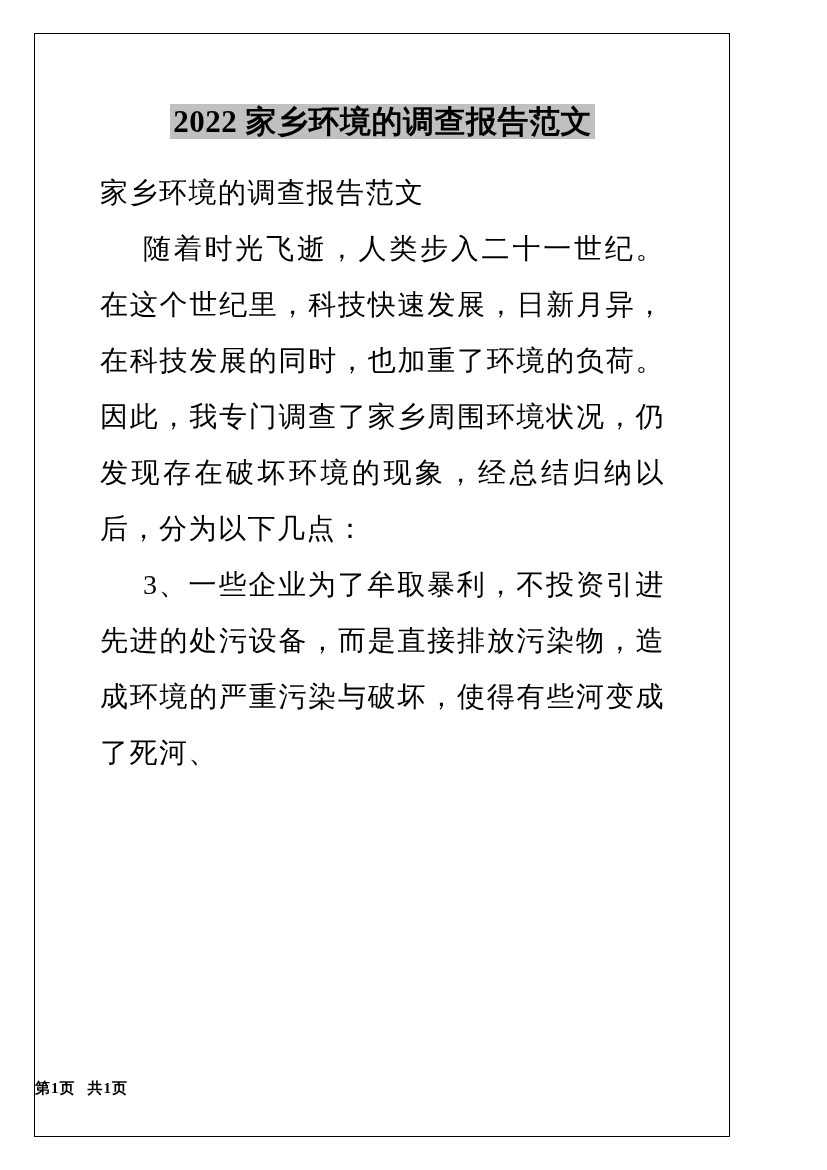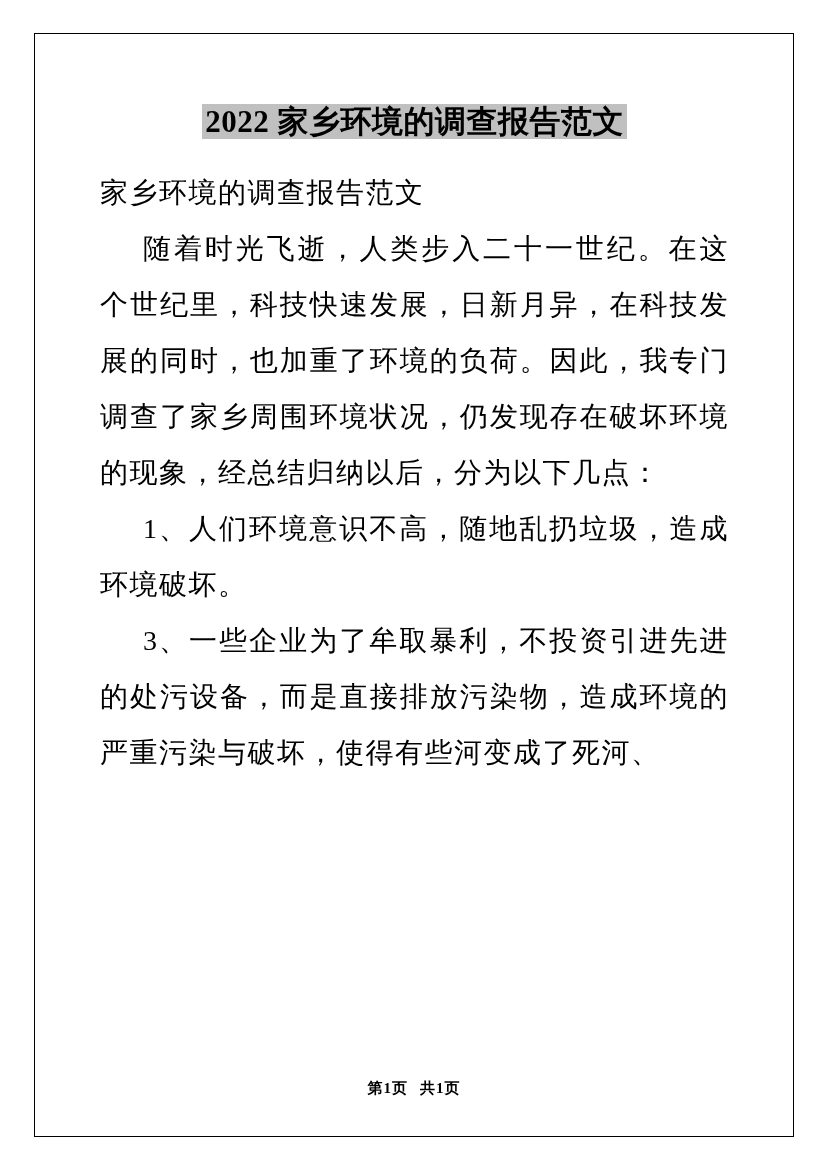--- a/index.html
+++ b/index.html
@@ -11,21 +11,21 @@
     width: 827px;
     height: 1170px;
     position: relative;
     font-family: "Liberation Serif", serif;
     color: #000000;
   }
   .page-frame {
     position: absolute;
     left: 34px;
     top: 33px;
-    width: 760px;
+    width: 696px;
     height: 1104px;
     border: 1.5px solid #000000;
     box-sizing: border-box;
     background: #ffffff;
   }
   .content {
     padding: 0 64px 0 65px;
   }
   .doc-title {
     margin: 65px 0 0 0;
@@ -54,21 +54,21 @@
     text-indent: 43px;
   }
   .spacer-before {
     margin-top: 56px;
   }
   .footer {
     position: absolute;
     left: 0;
     right: 0;
     bottom: 38px;
-    text-align: center;
+    text-align: left;
     font-size: 15px;
     font-weight: bold;
     letter-spacing: 1px;
   }
   .footer .sep {
     display: inline-block;
     width: 12px;
   }
 </style>
 </head>
@@ -78,21 +78,20 @@
   <div class="content">
 
     <h1 class="doc-title"><span class="hl">2022 家乡环境的调查报告范文</span></h1>
 
     <p class="par subtitle">家乡环境的调查报告范文</p>
 
 
 
     <p class="par indent">随着时光飞逝，人类步入二十一世纪。在这个世纪里，科技快速发展，日新月异，在科技发展的同时，也加重了环境的负荷。因此，我专门调查了家乡周围环境状况，仍发现存在破坏环境的现象，经总结归纳以后，分为以下几点：</p>
 
-    <p class="par indent">1、人们环境意识不高，随地乱扔垃圾，造成环境破坏。</p>
 
 
     <p class="par indent">3、一些企业为了牟取暴利，不投资引进先进的处污设备，而是直接排放污染物，造成环境的严重污染与破坏，使得有些河变成了死河、</p>
 
   </div>
 
   <div class="footer"><span>第1页</span><span class="sep"></span><span>共1页</span></div>
 </div>
 
 </body></html>

